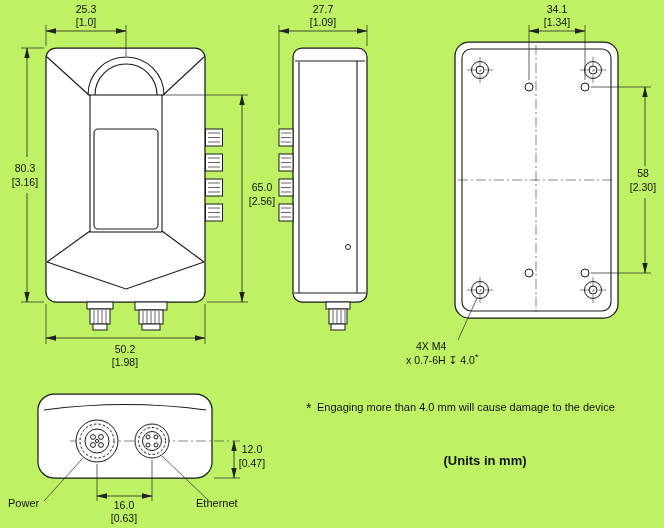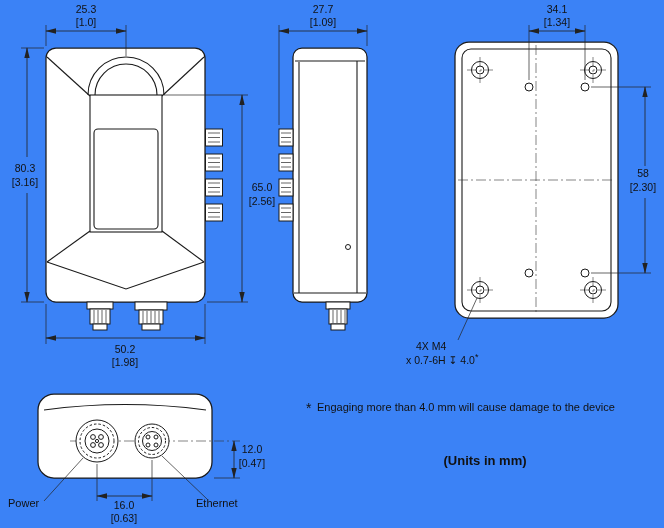--- a/index.html
+++ b/index.html
@@ -1,17 +1,17 @@
 <!DOCTYPE html>
 <html><head>
 <meta charset="utf-8">
 <style>
   html,body { margin:0; padding:0; background:#ffffff; }
   .canvas {
-    width:664px; height:528px; background:#3b82f6; position:relative;
+    width:664px; height:528px; background:#bef264; position:relative;
     font-family:"Liberation Sans", sans-serif; overflow:hidden;
   }
   svg { display:block; }
   svg text { fill:#111111; font-family:"Liberation Sans", sans-serif; }
   .dim-text { font-size:10.5px; }
   .note-text { font-size:10.5px; }
   .label-text { font-size:11px; }
   .foot-text { font-size:11px; }
   .units-text { font-size:13px; font-weight:bold; }
   .star-text { font-size:14px; }

